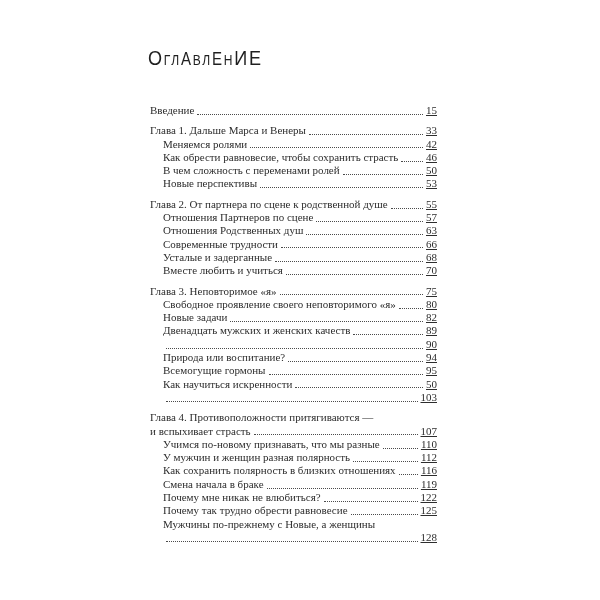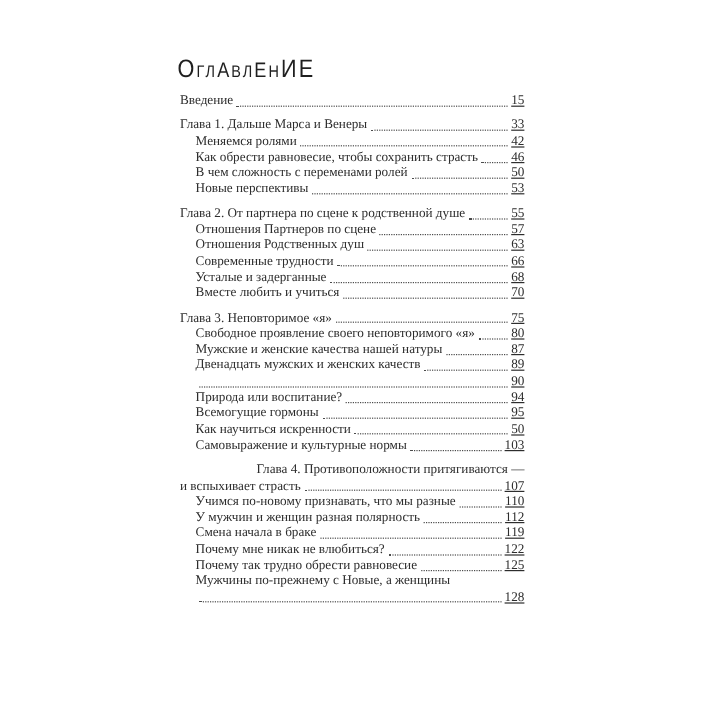--- a/index.html
+++ b/index.html
@@ -34,33 +34,33 @@
     line-height: 1;
     white-space: nowrap;
   }
   .title .s-lg { font-size: 21px; }
   .title .s-md { font-size: 17.5px; }
   .title .s-sm { font-size: 14px; }
 
   .toc {
     position: absolute;
     left: 150px;
-    top: 78px;
+    top: 104px;
     width: 287px;
   }
   .toc-line {
     display: flex;
     align-items: baseline;
     font-size: 11px;
     line-height: 13.3px;
     color: #2d2d2d;
     white-space: nowrap;
   }
   .toc-line.lvl1 { padding-left: 13px; }
-  .toc-line.group-gap { margin-top: 7px; justify-content: flex-end; }
+  .toc-line.group-gap { margin-top: 7px; }
   .toc-line .lab {
     white-space: nowrap;
     flex-shrink: 0;
   }
   .toc-line .leader {
     flex: 1 1 auto;
     min-width: 8px;
     border-bottom: 1px dotted #4b4b4b;
     align-self: flex-end;
     margin: 0 3px 2.5px 3px;
@@ -152,23 +152,23 @@
         <span class="lab">Глава 3. Неповторимое «я»</span>
         <span class="leader"></span>
         <span class="pg">75</span>
       </div>
       <div class="toc-line lvl1">
         <span class="lab">Свободное проявление своего неповторимого «я»</span>
         <span class="leader"></span>
         <span class="pg">80</span>
       </div>
       <div class="toc-line lvl1">
-        <span class="lab">Мужские и женские качества нашей натуры</span>
-        <span class="leader"></span>
-        <span class="pg">87</span>
+        <span class="lab">Новые задачи</span>
+        <span class="leader"></span>
+        <span class="pg">82</span>
       </div>
       <div class="toc-line lvl1">
         <span class="lab">Двенадцать мужских и женских качеств</span>
         <span class="leader"></span>
         <span class="pg">89</span>
       </div>
       <div class="toc-line lvl1">
         <span class="leader"></span>
         <span class="pg">90</span>
       </div>
@@ -181,41 +181,45 @@
         <span class="lab">Всемогущие гормоны</span>
         <span class="leader"></span>
         <span class="pg">95</span>
       </div>
       <div class="toc-line lvl1">
         <span class="lab">Как научиться искренности</span>
         <span class="leader"></span>
         <span class="pg">50</span>
       </div>
       <div class="toc-line lvl1">
-        <span class="lab">Самовыражение и культурные нормы</span>
         <span class="leader"></span>
         <span class="pg">103</span>
       </div>
       <div class="toc-line lvl0 group-gap">
         <span class="lab">Глава 4. Противоположности притягиваются —</span>
       </div>
       <div class="toc-line lvl0">
         <span class="lab">и вспыхивает страсть</span>
         <span class="leader"></span>
         <span class="pg">107</span>
       </div>
       <div class="toc-line lvl1">
         <span class="lab">Учимся по-новому признавать, что мы разные</span>
         <span class="leader"></span>
         <span class="pg">110</span>
       </div>
       <div class="toc-line lvl1">
         <span class="lab">У мужчин и женщин разная полярность</span>
         <span class="leader"></span>
         <span class="pg">112</span>
+      </div>
+      <div class="toc-line lvl1">
+        <span class="lab">Как сохранить полярность в близких отношениях</span>
+        <span class="leader"></span>
+        <span class="pg">116</span>
       </div>
       <div class="toc-line lvl1">
         <span class="lab">Смена начала в браке</span>
         <span class="leader"></span>
         <span class="pg">119</span>
       </div>
       <div class="toc-line lvl1">
         <span class="lab">Почему мне никак не влюбиться?</span>
         <span class="leader"></span>
         <span class="pg">122</span>

